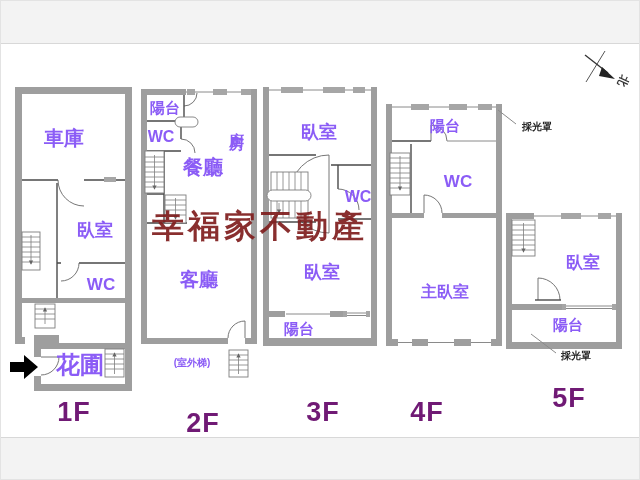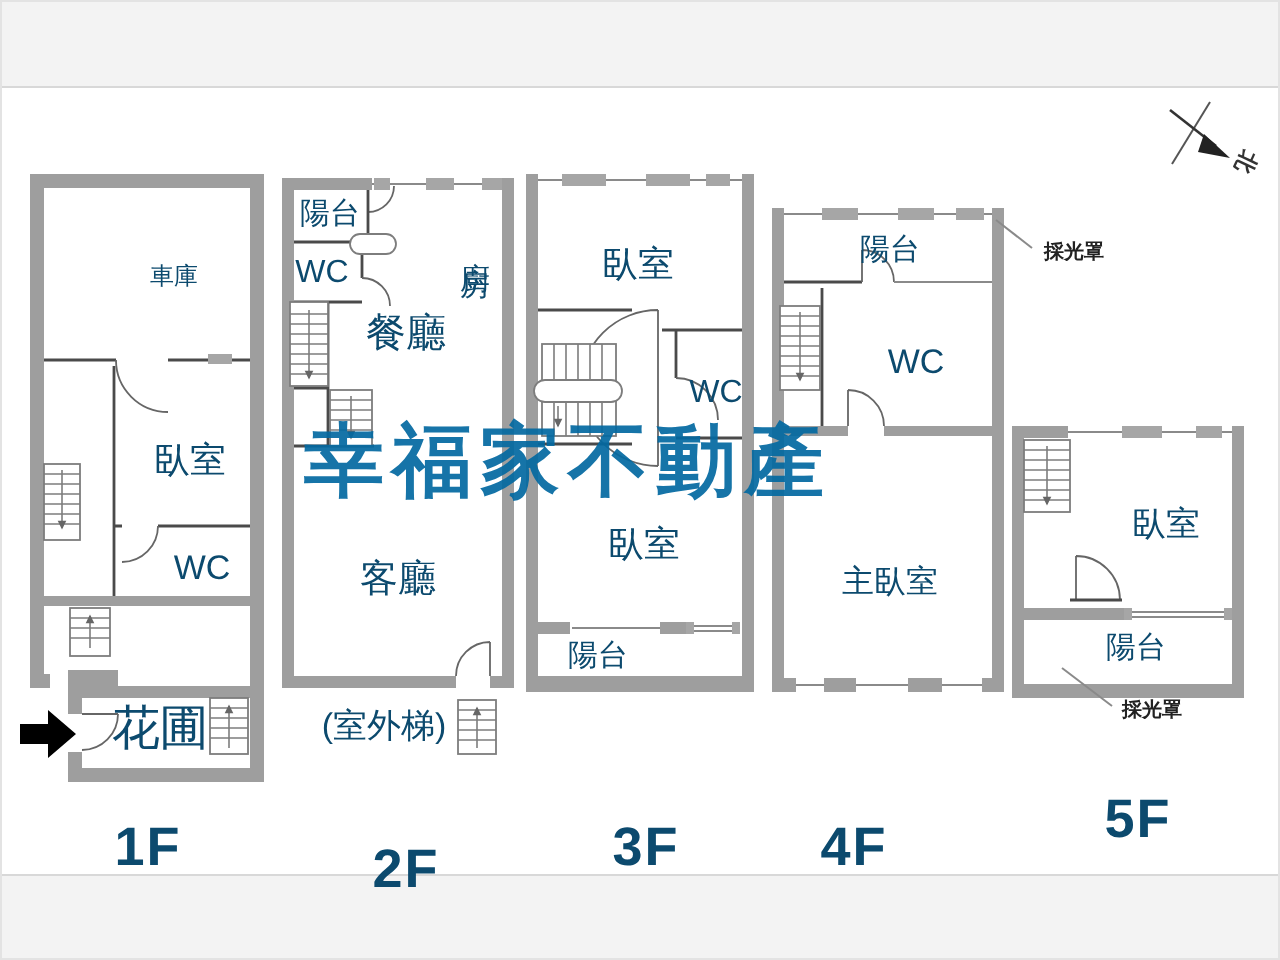--- a/index.html
+++ b/index.html
@@ -9,28 +9,28 @@
   .strip.top{top:0;height:42px;border-bottom:1px solid #d8d8d8;}
   .strip.bottom{top:436px;height:44px;border-top:1px solid #d8d8d8;}
   svg#plan{position:absolute;left:0;top:0;z-index:1;}
   .w{fill:#9e9e9e;}
   .tw{fill:#a6a6a6;}
   .ln{stroke:#4a4a4a;stroke-width:1.4;fill:none;}
   .ln2{stroke:#8a8a8a;stroke-width:1;fill:none;}
   .door{stroke:#666;stroke-width:0.9;fill:none;}
   .st{stroke:#7d7d7d;stroke-width:0.9;fill:#ffffff;}
   .str{stroke:#7d7d7d;stroke-width:0.8;fill:none;}
-  .lbl{position:absolute;z-index:3;transform:translate(-50%,-50%);font-weight:normal;color:#0c4a6e;
+  .lbl{position:absolute;z-index:3;transform:translate(-50%,-50%);font-weight:bold;color:#8b5cf6;
        white-space:nowrap;line-height:1;}
   .lbl.vert{writing-mode:vertical-rl;letter-spacing:3px;}
   .lbl.small{font-weight:bold;color:#222;}
   .floorlbl{position:absolute;z-index:3;transform:translate(-50%,-50%);font-weight:bold;
-            color:#0c4a6e;font-size:27px;letter-spacing:1px;margin-top:12px;}
-  #watermark{position:absolute;z-index:2;left:151px;top:209px;font-size:40px;font-weight:bold;
-             color:#0369a1;opacity:.92;letter-spacing:4px;line-height:1.05;white-space:nowrap;}
+            color:#701a75;font-size:27px;letter-spacing:1px;}
+  #watermark{position:absolute;z-index:2;left:151px;top:209px;font-size:32px;font-weight:bold;
+             color:#7f1d1d;opacity:.92;letter-spacing:4px;line-height:1.05;white-space:nowrap;}
   #north{position:absolute;z-index:3;left:622px;top:80px;transform:translate(-50%,-50%) rotate(115deg);
          font-size:11px;font-weight:bold;color:#333;}
 </style>
 </head>
 <body>
 
 <div id="stage">
   <div class="strip top"></div>
   <div class="strip bottom"></div>
 
@@ -208,31 +208,31 @@
 
     <g>
       <path d="M604 50 L585 81" stroke="#555" stroke-width="1" fill="none"></path>
       <path d="M584 54 L607 72" stroke="#333" stroke-width="1.3" fill="none"></path>
       <polygon points="614,78 601,66 598,75" fill="#222"></polygon>
     </g>
   </svg>
 
   <div id="watermark">幸福家不動產</div>
 
-  <div class="lbl" style="left:86px;top:137px;font-size:12px">車庫</div>
+  <div class="lbl" style="left:63px;top:137px;font-size:20px">車庫</div>
   <div class="lbl" style="left:94px;top:229px;font-size:18px">臥室</div>
   <div class="lbl" style="left:100px;top:283px;font-size:17px">WC</div>
   <div class="lbl" style="left:79px;top:364px;font-size:24px">花圃</div>
 
   <div class="lbl" style="left:164px;top:106px;font-size:15px">陽台</div>
   <div class="lbl" style="left:160px;top:136px;font-size:16px">WC</div>
   <div class="lbl vert" style="left:236px;top:121px;font-size:15px">廚房</div>
   <div class="lbl" style="left:202px;top:166px;font-size:20px">餐廳</div>
-  <div class="lbl" style="left:198px;top:289px;font-size:19px">客廳</div>
-  <div class="lbl" style="left:191px;top:362px;font-size:17px">(室外梯)</div>
+  <div class="lbl" style="left:198px;top:278px;font-size:19px">客廳</div>
+  <div class="lbl" style="left:191px;top:362px;font-size:10px">(室外梯)</div>
 
   <div class="lbl" style="left:318px;top:131px;font-size:18px">臥室</div>
   <div class="lbl" style="left:357px;top:196px;font-size:16px">WC</div>
   <div class="lbl" style="left:321px;top:271px;font-size:18px">臥室</div>
   <div class="lbl" style="left:298px;top:327px;font-size:15px">陽台</div>
 
   <div class="lbl" style="left:444px;top:124px;font-size:15px">陽台</div>
   <div class="lbl" style="left:457px;top:180px;font-size:17px">WC</div>
   <div class="lbl" style="left:444px;top:291px;font-size:16px">主臥室</div>
   <div class="lbl small" style="left:536px;top:126px;font-size:10px">採光罩</div>

